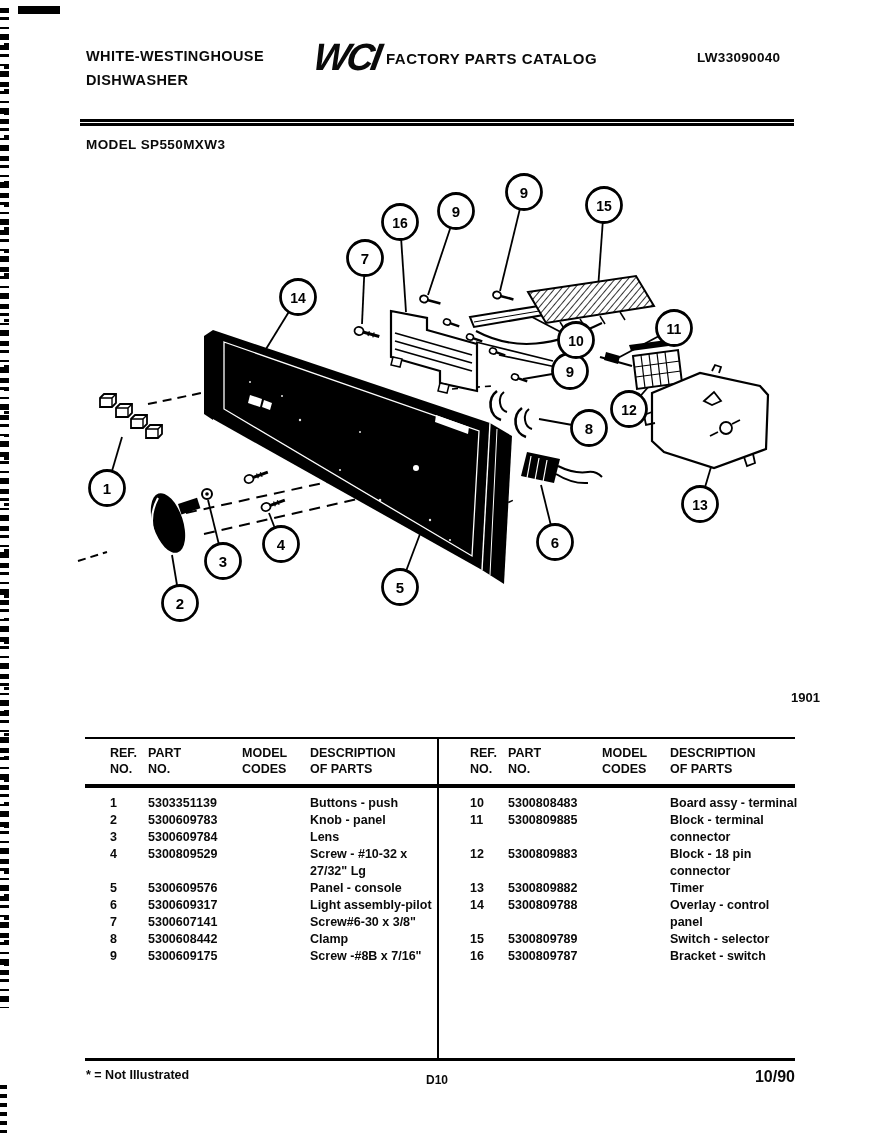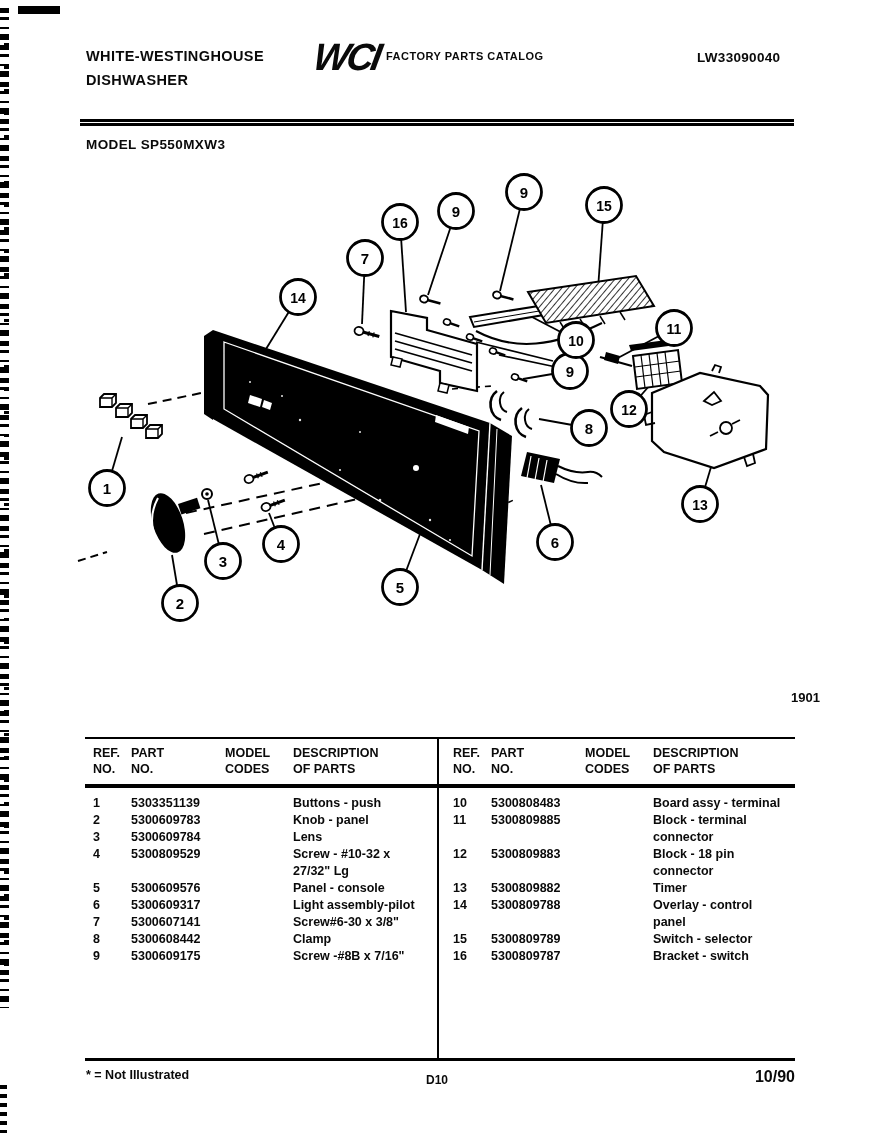--- a/index.html
+++ b/index.html
@@ -4,38 +4,38 @@
 <style>
   html,body{margin:0;padding:0;background:#9a9a9a;}
   .page{position:relative;width:880px;height:1141px;margin:0 auto;background:#fff;
         font-family:"Liberation Sans",sans-serif;color:#0a0a0a;overflow:hidden;padding-left:20px;}
 
   
   .hdr-brand{position:absolute;left:86px;top:44px;font-size:14.5px;font-weight:700;
              letter-spacing:.4px;line-height:24px;}
   .hdr-logo{position:absolute;left:314px;top:36px;font-size:38px;font-weight:900;
             font-style:italic;letter-spacing:-3px;transform:skewX(-10deg);}
-  .hdr-title{position:absolute;left:386px;top:50px;font-size:11px;font-weight:700;letter-spacing:.5px;}
+  .hdr-title{position:absolute;left:386px;top:50px;font-size:15px;font-weight:700;letter-spacing:.5px;}
   .hdr-num{position:absolute;left:697px;top:50px;font-size:13.5px;font-weight:700;letter-spacing:.3px;}
   .rule-double{position:absolute;left:80px;top:119px;width:714px;height:7px;
                background:linear-gradient(#000 0 3px,#fff 3px 4px,#000 4px 7px);}
   .model{position:absolute;left:86px;top:137px;font-size:13.5px;font-weight:700;letter-spacing:.4px;}
 
   
   .diagram{position:absolute;left:0;top:160px;width:880px;height:520px;}
   .fig-num{position:absolute;left:700px;top:690px;width:120px;text-align:right;
            font-size:13px;font-weight:700;}
 
   
   .tbl{position:absolute;left:85px;top:737px;width:710px;height:324px;}
   .rule-top{position:absolute;left:0;top:0;width:100%;height:2px;background:#000;}
   .rule-mid{position:absolute;left:0;top:47px;width:100%;height:4px;background:#000;}
   .rule-bot{position:absolute;left:0;top:321px;width:100%;height:3px;background:#000;}
   .vdiv{position:absolute;left:352px;top:0;width:2px;height:324px;background:#000;}
-  .half{position:absolute;top:0;width:350px;height:100%;}
+  .half{position:absolute;top:0;width:350px;height:100%;margin-left:17px;}
   .half.lft{left:0;} .half.rgt{left:360px;}
   .thead{position:absolute;top:8px;left:0;right:0;height:36px;}
   .hcol{position:absolute;top:0;font-size:12.5px;font-weight:700;line-height:16px;white-space:nowrap;}
   .rows{position:absolute;top:58px;left:0;right:0;}
   .trow{position:relative;}
   .cell{position:absolute;top:0;font-size:12.5px;font-weight:700;line-height:17px;white-space:nowrap;}
   .c-ref{left:8px;} .c-part{left:46px;} .c-codes{left:140px;} .c-desc{left:208px;}
 
   
   .f-note{position:absolute;left:86px;top:1068px;font-size:12.5px;font-weight:700;}

